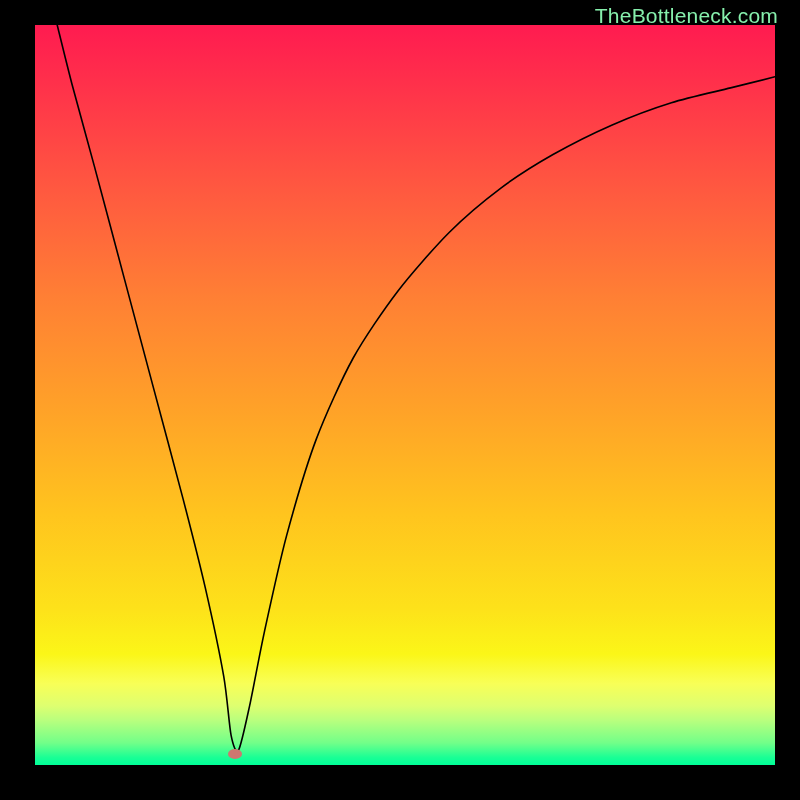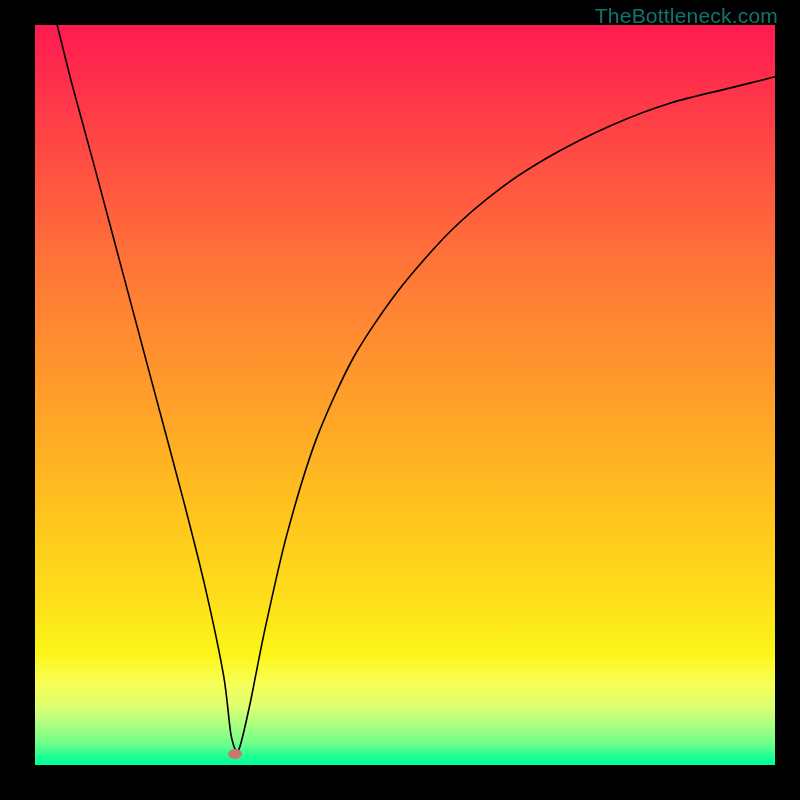--- a/index.html
+++ b/index.html
@@ -38,21 +38,21 @@
       #b8ff7e 94%,
       #72ff89 97%,
       #19ff95 99%,
       #00ff98 100%
     );
   }
   .attribution {
     position: absolute;
     top: 4px;
     right: 22px;
-    color: #0f766e;
+    color: #86efac;
     font-size: 21px;
     font-weight: 500;
     letter-spacing: 0.2px;
   }
   svg.curve {
     position: absolute;
     left: 0;
     top: 0;
     width: 740px;
     height: 740px;

